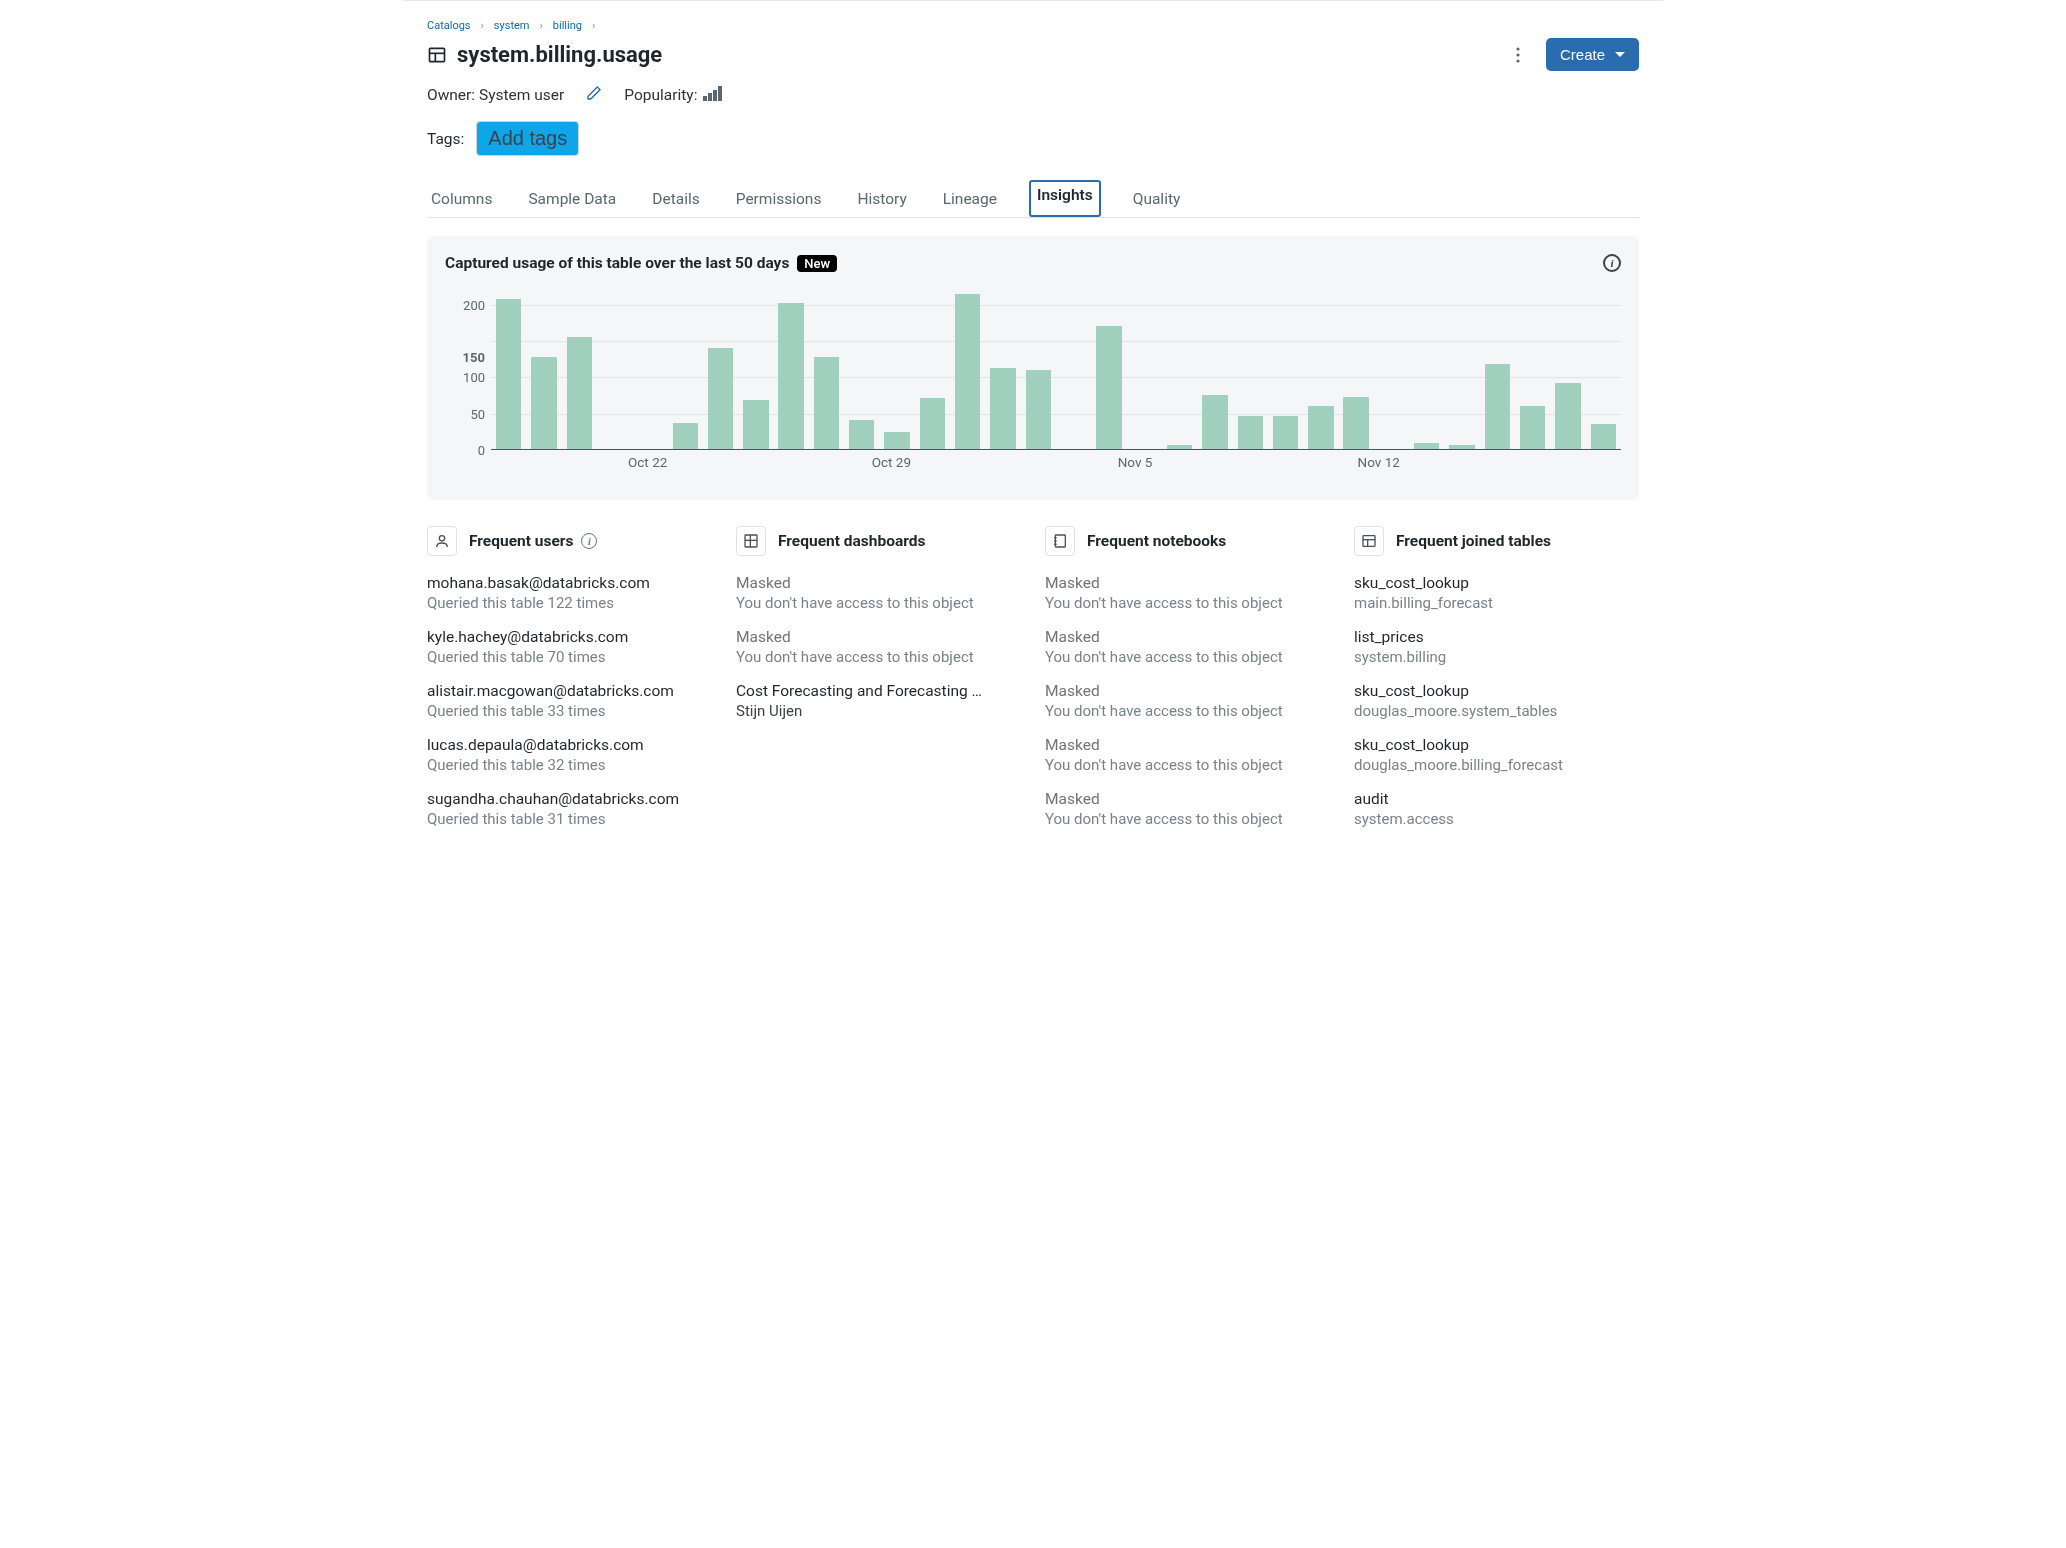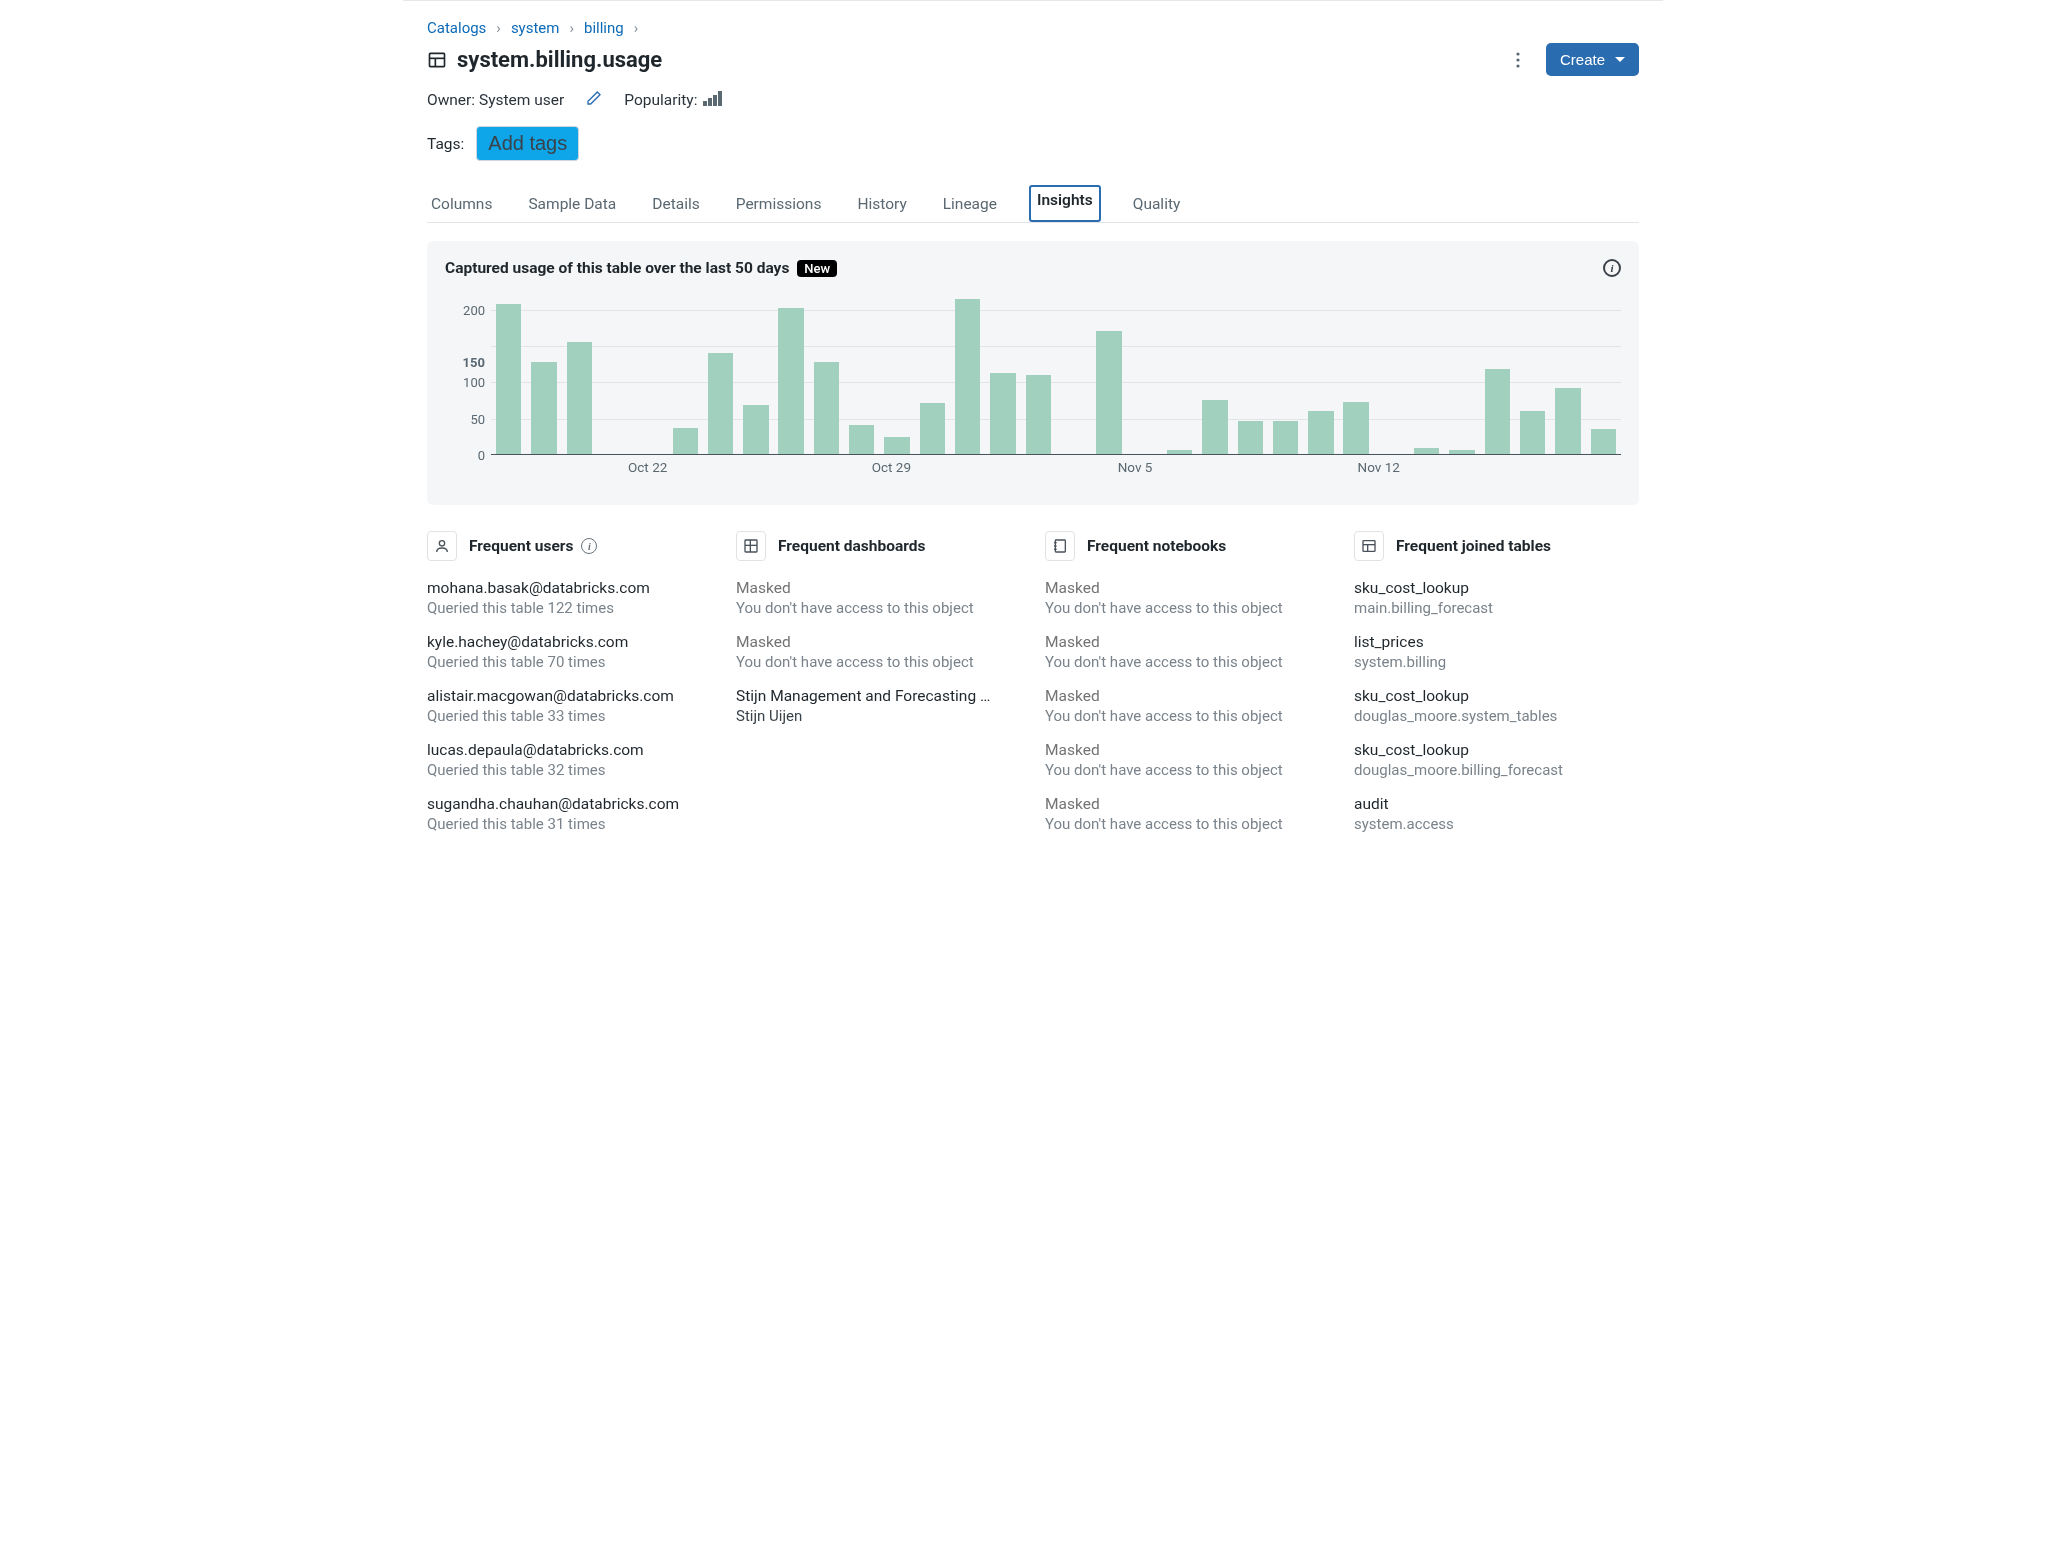--- a/index.html
+++ b/index.html
@@ -1,18 +1,18 @@
 <!DOCTYPE html>
 <html><head>
 <meta charset="utf-8">
 <style>
   * { box-sizing: border-box; margin: 0; padding: 0; }
   body { font-family: -apple-system, BlinkMacSystemFont, "Segoe UI", Roboto, Helvetica, Arial, sans-serif; color: #1f272d; background: #fff; }
   .page { padding: 18px 24px 40px 24px; border-top: 1px solid #e6e9eb; max-width: 1260px; margin: 0 auto; }
-  .breadcrumb { display: flex; align-items: flex-end; gap: 10px; font-size: 15px; margin-bottom: 6px; }
+  .breadcrumb { display: flex; align-items: flex-end; gap: 10px; font-size: 11px; margin-bottom: 6px; }
   .breadcrumb a { color: #0d6ab7; text-decoration: none; cursor: pointer; }
   .breadcrumb .sep { color: #8a9199; }
   .title-row { display: flex; align-items: center; justify-content: space-between; margin-top: 6px; }
   .title-left { display: flex; align-items: center; gap: 10px; }
   .title-left h1 { font-size: 22px; font-weight: 700; }
   .table-icon svg { display: block; }
   .title-right { display: flex; align-items: center; gap: 14px; }
   .kebab { width: 28px; height: 28px; display: flex; align-items: center; justify-content: center; color: #5a6872; cursor: pointer; border-radius: 4px; }
   .create-btn { background: #2a6cb0; color: #fff; border: none; padding: 8px 14px; border-radius: 5px; font-size: 15px; display: flex; align-items: center; gap: 10px; cursor: pointer; }
   .create-btn .chev { width: 0; height: 0; border-left: 5px solid transparent; border-right: 5px solid transparent; border-top: 5px solid #fff; }
@@ -314,21 +314,21 @@
       <div id="dashboards-list">
           <div class="item">
             <div class="primary masked">Masked</div>
             <div class="secondary">You don't have access to this object</div>
           </div>
           <div class="item">
             <div class="primary masked">Masked</div>
             <div class="secondary">You don't have access to this object</div>
           </div>
           <div class="item">
-            <div class="primary">Stijn Management and Forecasting …</div>
+            <div class="primary">Cost Forecasting and Forecasting …</div>
             <div class="secondary dark">Stijn Uijen</div>
           </div>
         </div>
     </div>
 
     <div>
       <div class="card-head">
         <div class="card-icon">
           <svg width="16" height="16" viewBox="0 0 24 24" fill="none" stroke="#4a525a" stroke-width="2">
               <rect x="5" y="3" width="15" height="18" rx="1"></rect>

